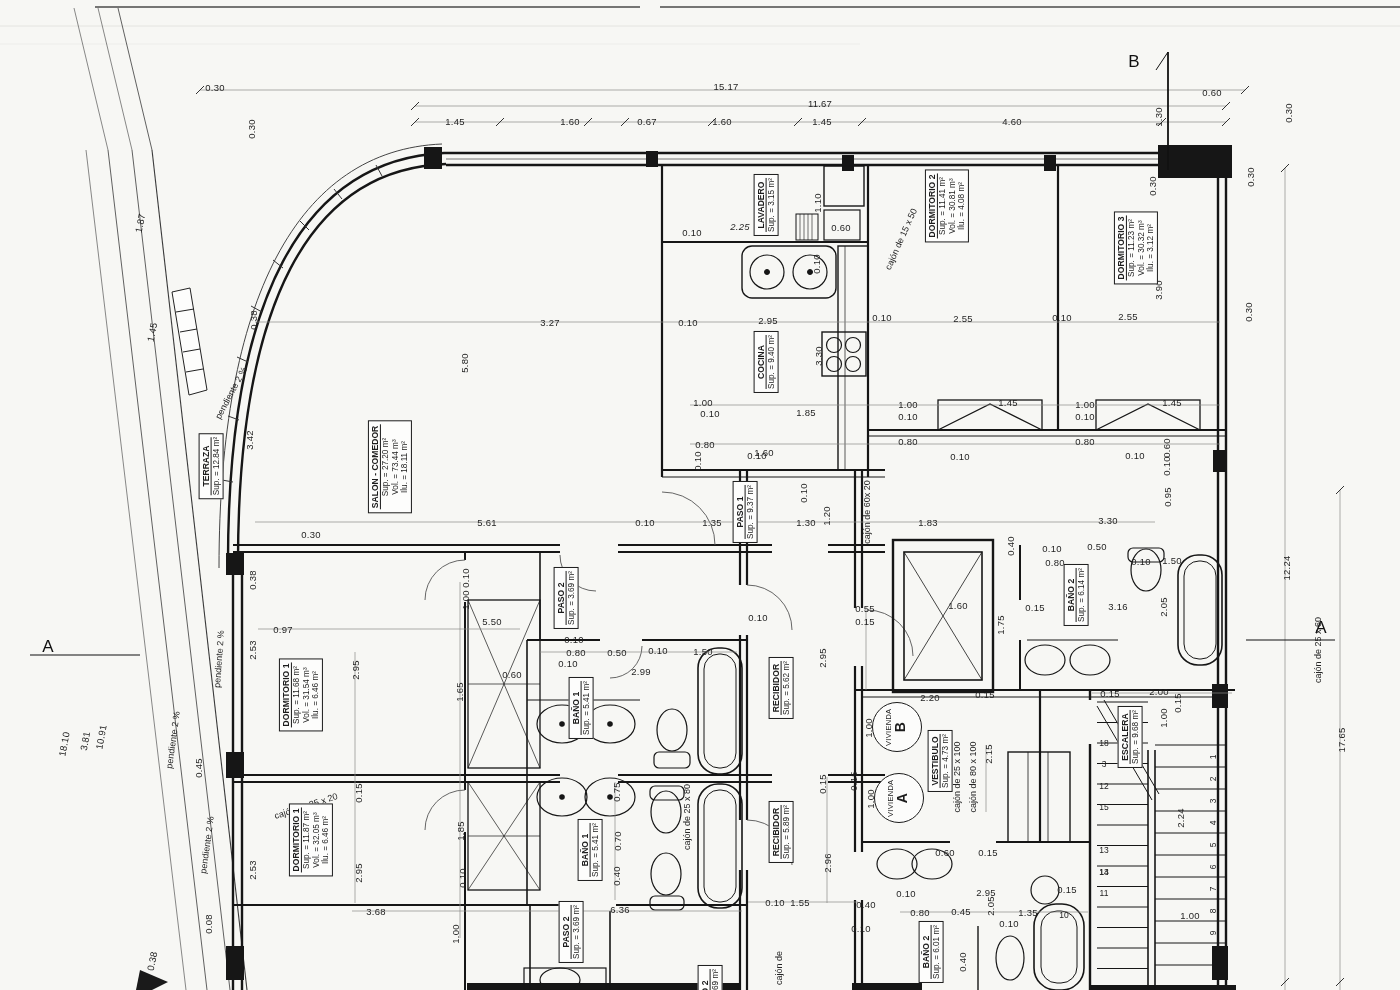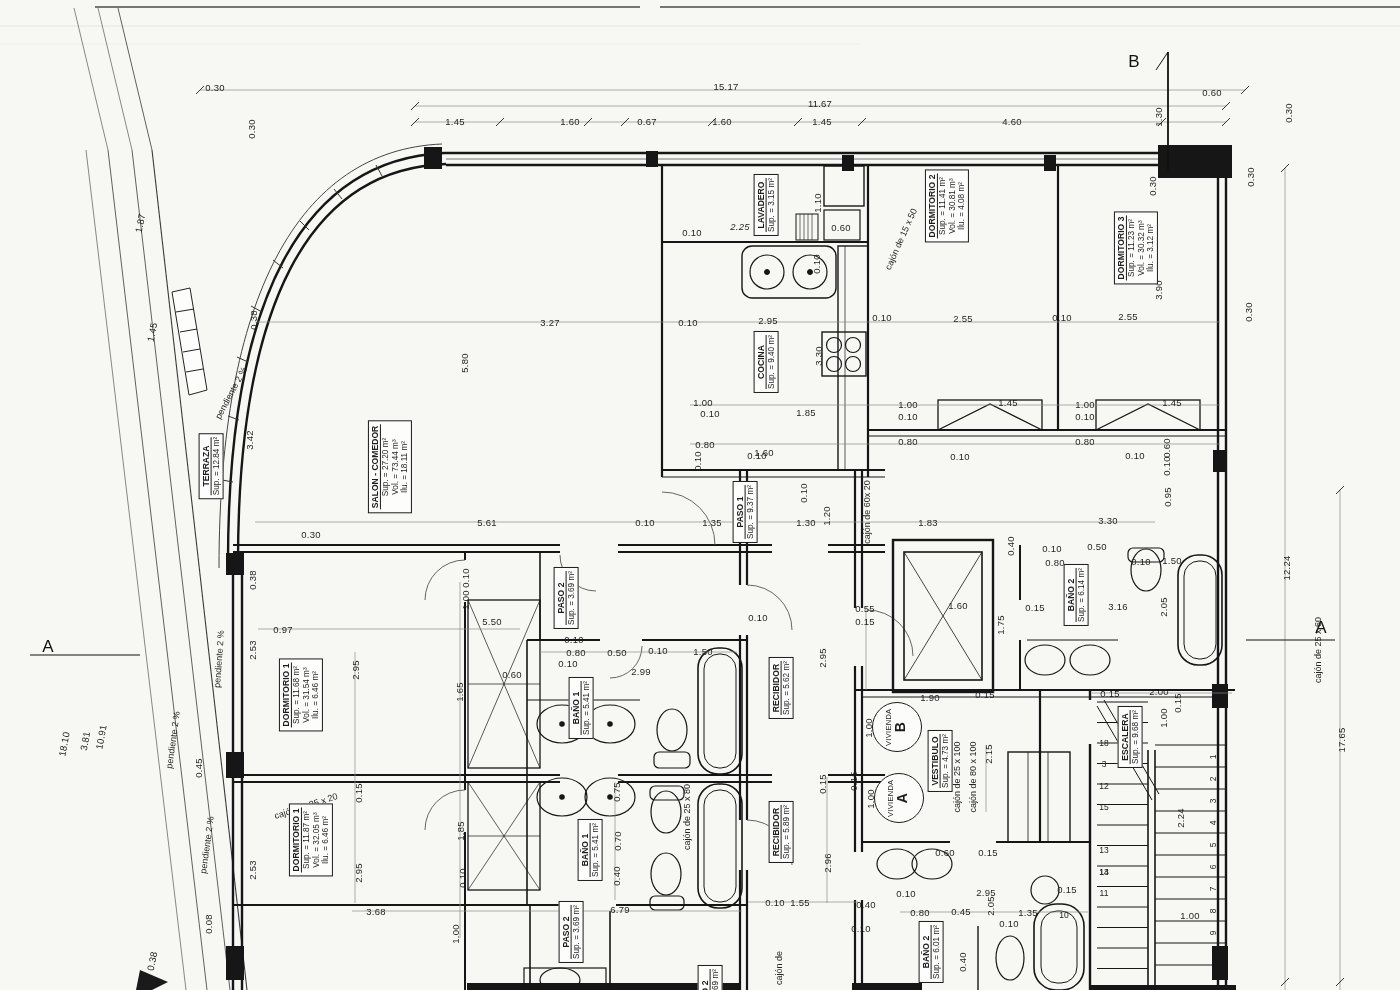--- a/index.html
+++ b/index.html
@@ -451,21 +451,21 @@
       <div class="dim" style="left: 459px; top: 692px; transform: translate(-50%, -50%) rotate(-90deg);">1.65</div>
       <div class="dim" style="left: 574px; top: 639px; transform: translate(-50%, -50%) rotate(0deg);">0.10</div>
       <div class="dim" style="left: 576px; top: 652px; transform: translate(-50%, -50%) rotate(0deg);">0.80</div>
       <div class="dim" style="left: 617px; top: 652px; transform: translate(-50%, -50%) rotate(0deg);">0.50</div>
       <div class="dim" style="left: 658px; top: 650px; transform: translate(-50%, -50%) rotate(0deg);">0.10</div>
       <div class="dim" style="left: 703px; top: 651px; transform: translate(-50%, -50%) rotate(0deg);">1.50</div>
       <div class="dim" style="left: 568px; top: 663px; transform: translate(-50%, -50%) rotate(0deg);">0.10</div>
       <div class="dim" style="left: 641px; top: 671px; transform: translate(-50%, -50%) rotate(0deg);">2.99</div>
       <div class="dim" style="left: 758px; top: 617px; transform: translate(-50%, -50%) rotate(0deg);">0.10</div>
       <div class="dim" style="left: 822px; top: 658px; transform: translate(-50%, -50%) rotate(-90deg);">2.95</div>
-      <div class="dim" style="left: 930px; top: 697px; transform: translate(-50%, -50%) rotate(0deg);">1.90</div>
+      <div class="dim" style="left: 930px; top: 697px; transform: translate(-50%, -50%) rotate(0deg);">2.20</div>
       <div class="dim" style="left: 985px; top: 694px; transform: translate(-50%, -50%) rotate(0deg);">0.15</div>
       <div class="dim" style="left: 868px; top: 728px; transform: translate(-50%, -50%) rotate(-90deg);">1.00</div>
       <div class="dim" style="left: 870px; top: 799px; transform: translate(-50%, -50%) rotate(-90deg);">1.00</div>
       <div class="dim" style="left: 853px; top: 781px; transform: translate(-50%, -50%) rotate(-90deg);">0.15</div>
       <div class="dim" style="left: 822px; top: 784px; transform: translate(-50%, -50%) rotate(-90deg);">0.15</div>
       <div class="dim" style="left: 988px; top: 754px; transform: translate(-50%, -50%) rotate(-90deg);">2.15</div>
       <div class="dim" style="left: 1110px; top: 693px; transform: translate(-50%, -50%) rotate(0deg);">0.15</div>
       <div class="dim" style="left: 1159px; top: 691px; transform: translate(-50%, -50%) rotate(0deg);">2.00</div>
       <div class="dim" style="left: 1163px; top: 718px; transform: translate(-50%, -50%) rotate(-90deg);">1.00</div>
       <div class="dim" style="left: 1177px; top: 703px; transform: translate(-50%, -50%) rotate(-90deg);">0.15</div>
@@ -475,21 +475,21 @@
       <div class="dim" style="left: 1341px; top: 740px; transform: translate(-50%, -50%) rotate(-90deg);">17.65</div>
       <div class="dim" style="left: 358px; top: 793px; transform: translate(-50%, -50%) rotate(-90deg);">0.15</div>
       <div class="dim" style="left: 358px; top: 873px; transform: translate(-50%, -50%) rotate(-90deg);">2.95</div>
       <div class="dim" style="left: 460px; top: 831px; transform: translate(-50%, -50%) rotate(-90deg);">1.85</div>
       <div class="dim" style="left: 462px; top: 878px; transform: translate(-50%, -50%) rotate(-90deg);">0.10</div>
       <div class="dim" style="left: 376px; top: 911px; transform: translate(-50%, -50%) rotate(0deg);">3.68</div>
       <div class="dim" style="left: 455px; top: 934px; transform: translate(-50%, -50%) rotate(-90deg);">1.00</div>
       <div class="dim" style="left: 616px; top: 792px; transform: translate(-50%, -50%) rotate(-90deg);">0.75</div>
       <div class="dim" style="left: 617px; top: 841px; transform: translate(-50%, -50%) rotate(-90deg);">0.70</div>
       <div class="dim" style="left: 616px; top: 876px; transform: translate(-50%, -50%) rotate(-90deg);">0.40</div>
-      <div class="dim" style="left: 620px; top: 909px; transform: translate(-50%, -50%) rotate(0deg);">6.79</div>
+      <div class="dim" style="left: 620px; top: 909px; transform: translate(-50%, -50%) rotate(0deg);">6.36</div>
       <div class="dim" style="left: 827px; top: 863px; transform: translate(-50%, -50%) rotate(-90deg);">2.96</div>
       <div class="dim" style="left: 775px; top: 902px; transform: translate(-50%, -50%) rotate(0deg);">0.10</div>
       <div class="dim" style="left: 800px; top: 902px; transform: translate(-50%, -50%) rotate(0deg);">1.55</div>
       <div class="dim" style="left: 866px; top: 904px; transform: translate(-50%, -50%) rotate(0deg);">0.40</div>
       <div class="dim" style="left: 861px; top: 928px; transform: translate(-50%, -50%) rotate(0deg);">0.10</div>
       <div class="dim" style="left: 906px; top: 893px; transform: translate(-50%, -50%) rotate(0deg);">0.10</div>
       <div class="dim" style="left: 920px; top: 912px; transform: translate(-50%, -50%) rotate(0deg);">0.80</div>
       <div class="dim" style="left: 961px; top: 911px; transform: translate(-50%, -50%) rotate(0deg);">0.45</div>
       <div class="dim" style="left: 986px; top: 892px; transform: translate(-50%, -50%) rotate(0deg);">2.95</div>
       <div class="dim" style="left: 990px; top: 906px; transform: translate(-50%, -50%) rotate(-90deg);">2.05</div>

